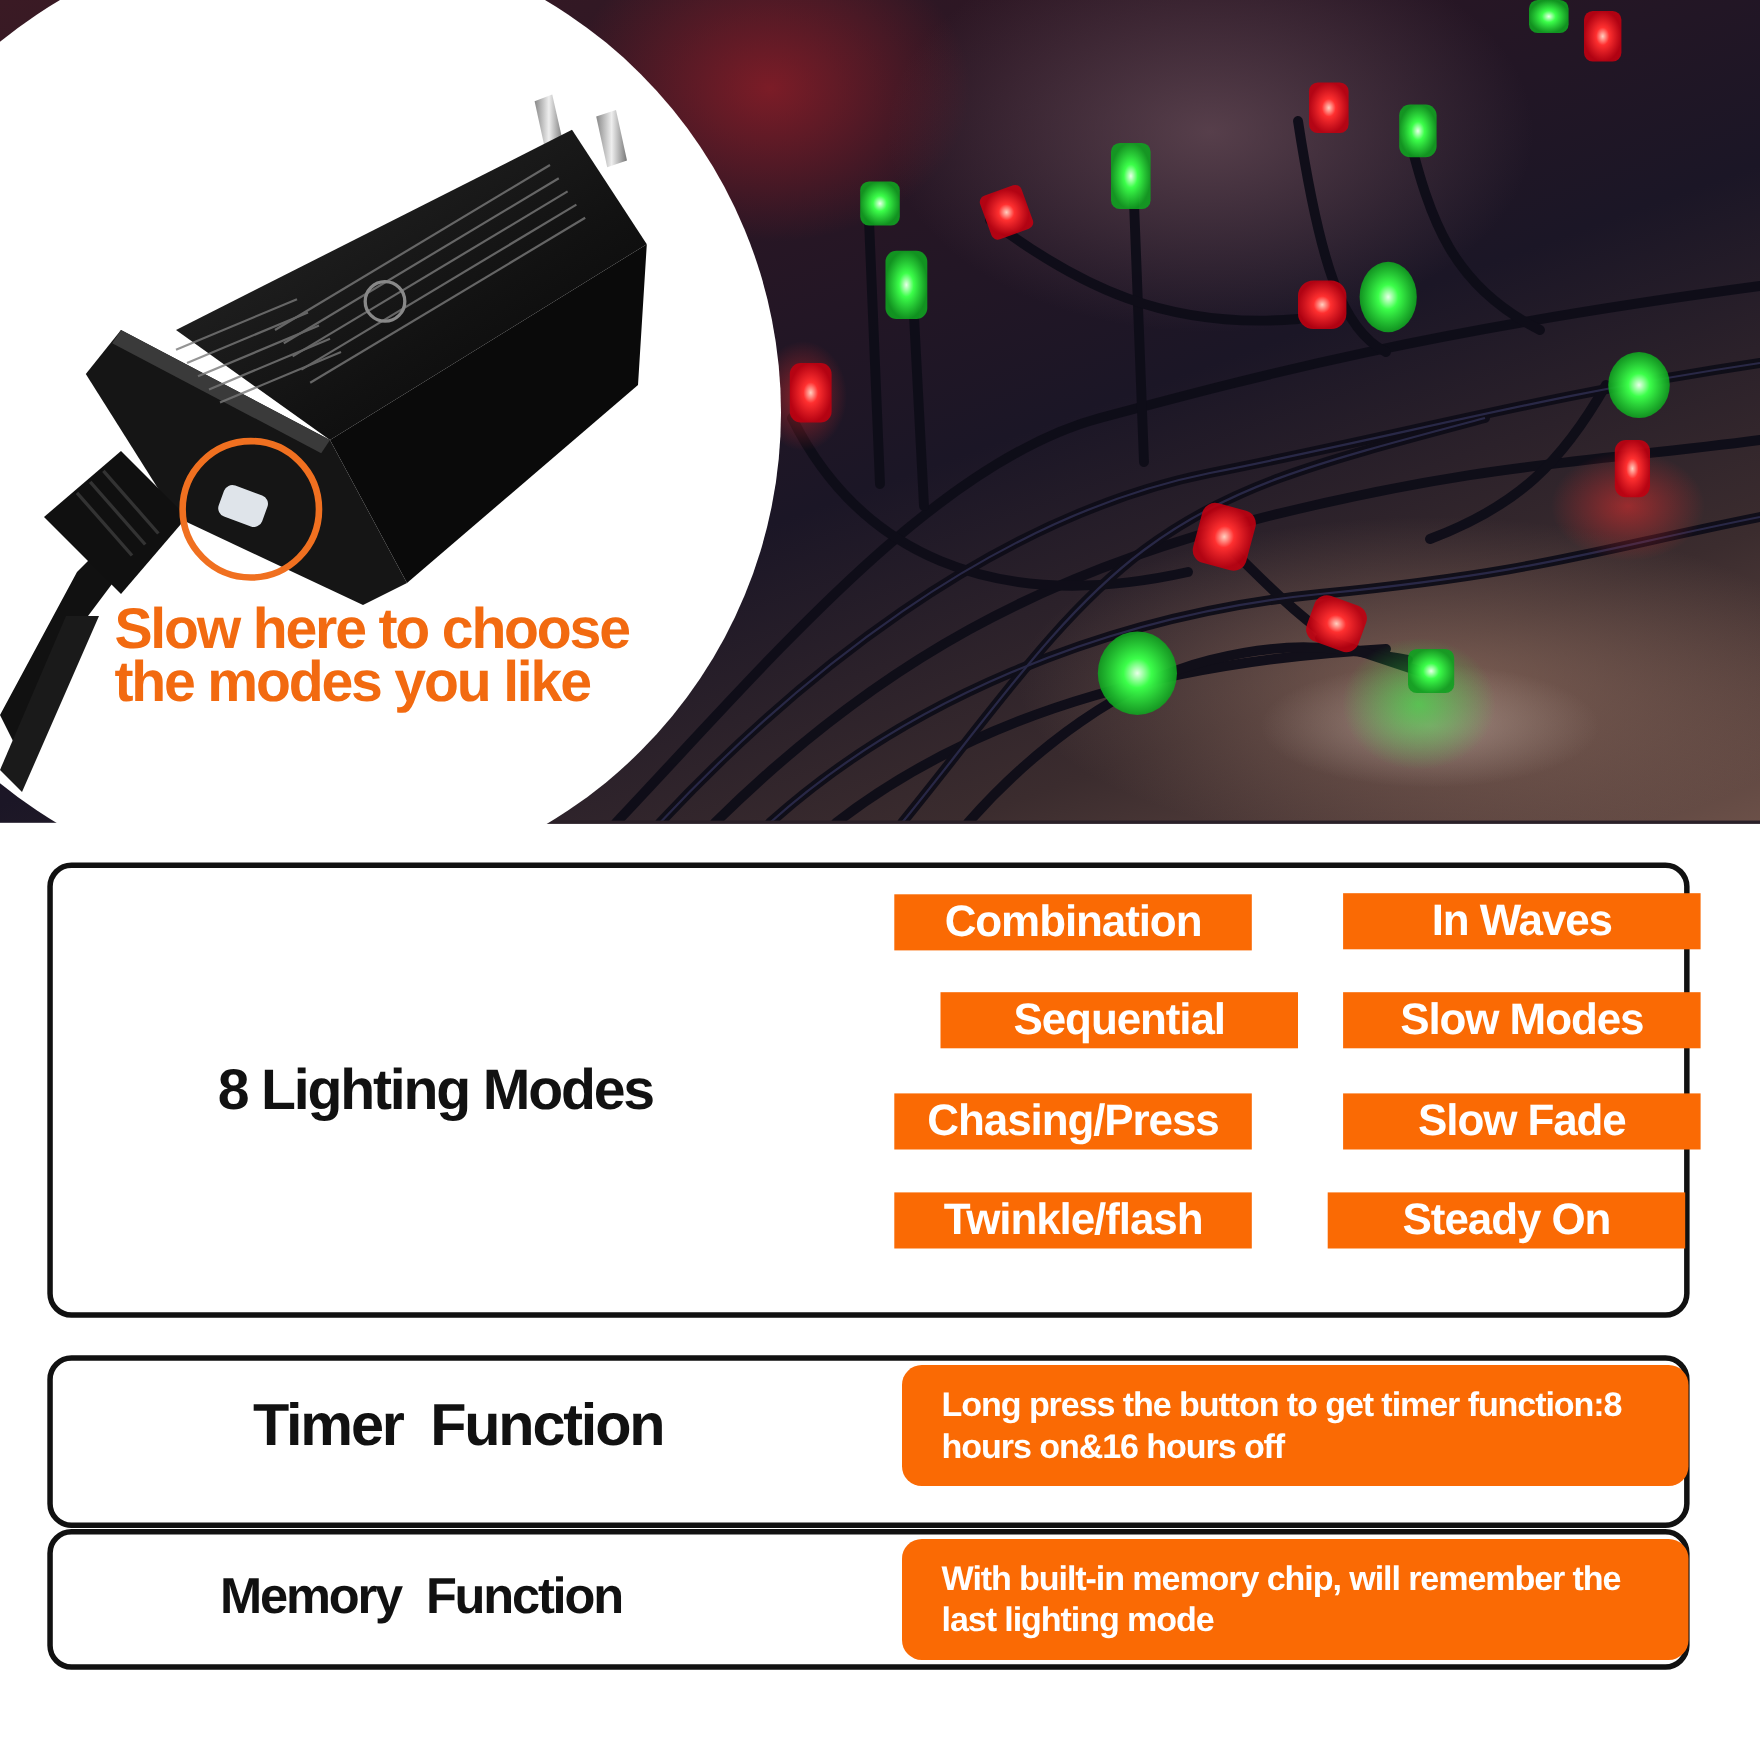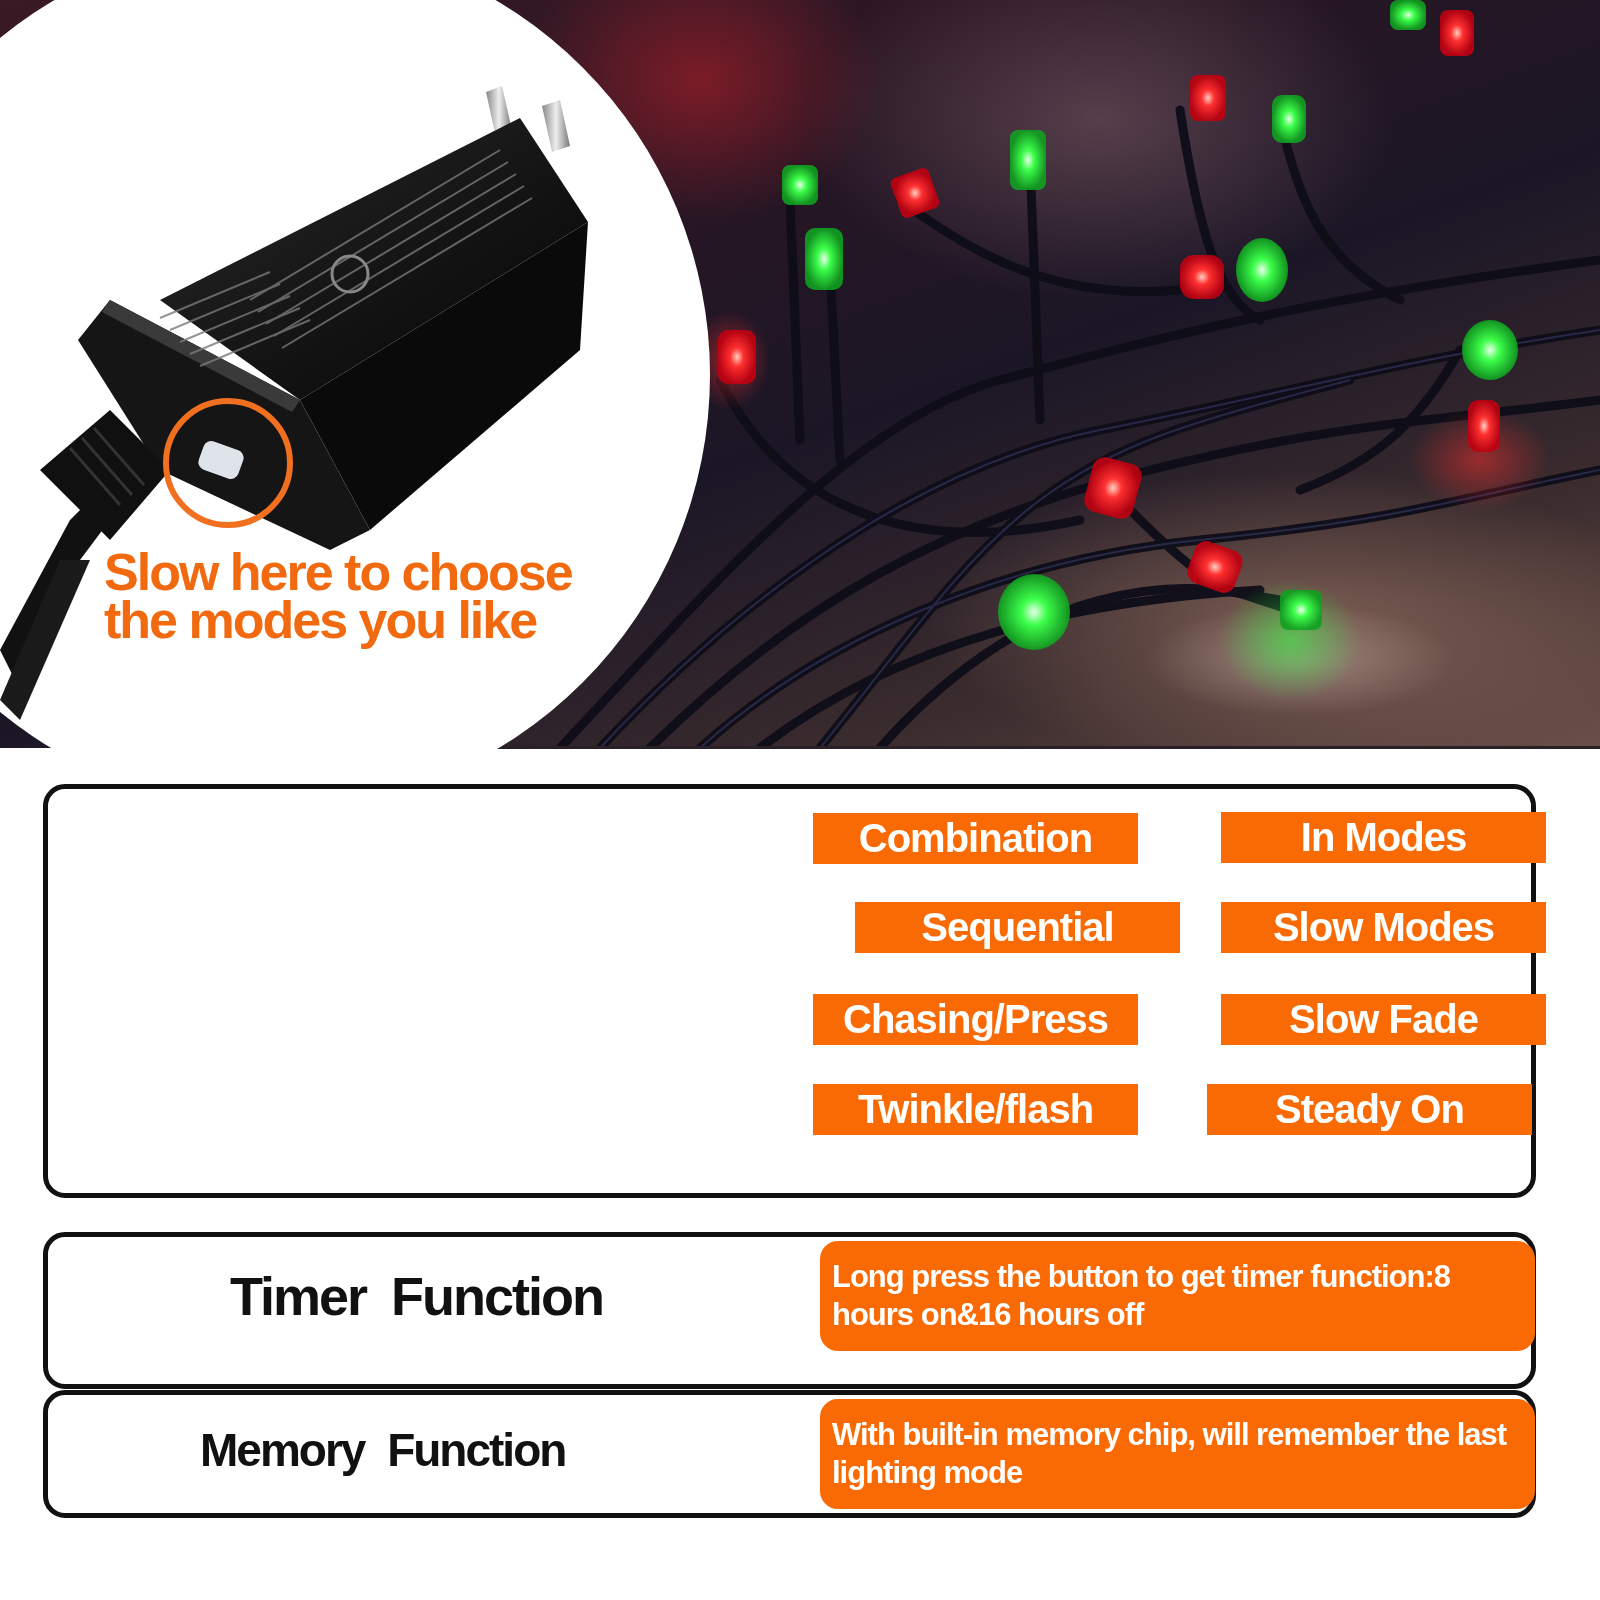--- a/index.html
+++ b/index.html
@@ -37,21 +37,21 @@
   .panel-title { position:absolute; color:#111; font-weight:bold; letter-spacing:-2px; margin:0; white-space:nowrap; }
   .modes-title { left:150px; top:172px; font-size:52px; }
   .timer-title { left:182px; top:28px; font-size:54px; word-spacing:12px; }
   .memory-title{ left:152px; top:28px; font-size:46px; word-spacing:12px; }
 
   .mode-btn { position:absolute; width:325px; height:51px; background:#fa6a04; color:#fff;
               font-weight:bold; font-size:40px; letter-spacing:-1px; display:flex; align-items:center;
               justify-content:center; box-sizing:border-box; border:none; cursor:pointer; }
   .desc-box { position:absolute; left:772px; width:715px; height:110px; background:#fa6a04; border-radius:18px;
               color:#fff; font-weight:bold; font-size:31px; line-height:38px; letter-spacing:-1px;
-              padding:8px 12px; box-sizing:border-box; top:4px; display:flex; align-items:center; }
+              padding:8px 36px; box-sizing:border-box; top:4px; display:flex; align-items:center; }
 </style>
 </head>
 <body>
 
 <div class="hero">
   <div class="photo">
     <svg width="1600" height="748" viewBox="0 0 1600 748">
       <defs>
         <radialGradient id="gR" cx="50%" cy="50%" r="50%">
           <stop offset="0%" stop-color="#ffd0c0"></stop>
@@ -181,23 +181,24 @@
     <div class="callout-ring"></div>
   </div>
 
   <p class="press-text">
     <span>Slow here to choose</span><br>
     <span>the modes you like</span>
   </p>
 </div>
 
 <div class="panel panel-modes">
+  <h2 class="panel-title modes-title">8 Lighting Modes</h2>
 
   <div class="mode-btn" style="left:765px; top:24px;">Combination</div>
-  <div class="mode-btn" style="left:1173px; top:23px;">In Modes</div>
+  <div class="mode-btn" style="left:1173px; top:23px;">In Waves</div>
   <div class="mode-btn" style="left:807px; top:113px;">Sequential</div>
   <div class="mode-btn" style="left:1173px; top:113px;">Slow Modes</div>
   <div class="mode-btn" style="left:765px; top:205px;">Chasing/Press</div>
   <div class="mode-btn" style="left:1173px; top:205px;">Slow Fade</div>
   <div class="mode-btn" style="left:765px; top:295px;">Twinkle/flash</div>
   <div class="mode-btn" style="left:1159px; top:295px;text-align:center;">Steady On</div>
 </div>
 
 <div class="panel panel-timer">
   <h2 class="panel-title timer-title">Timer  Function</h2>

